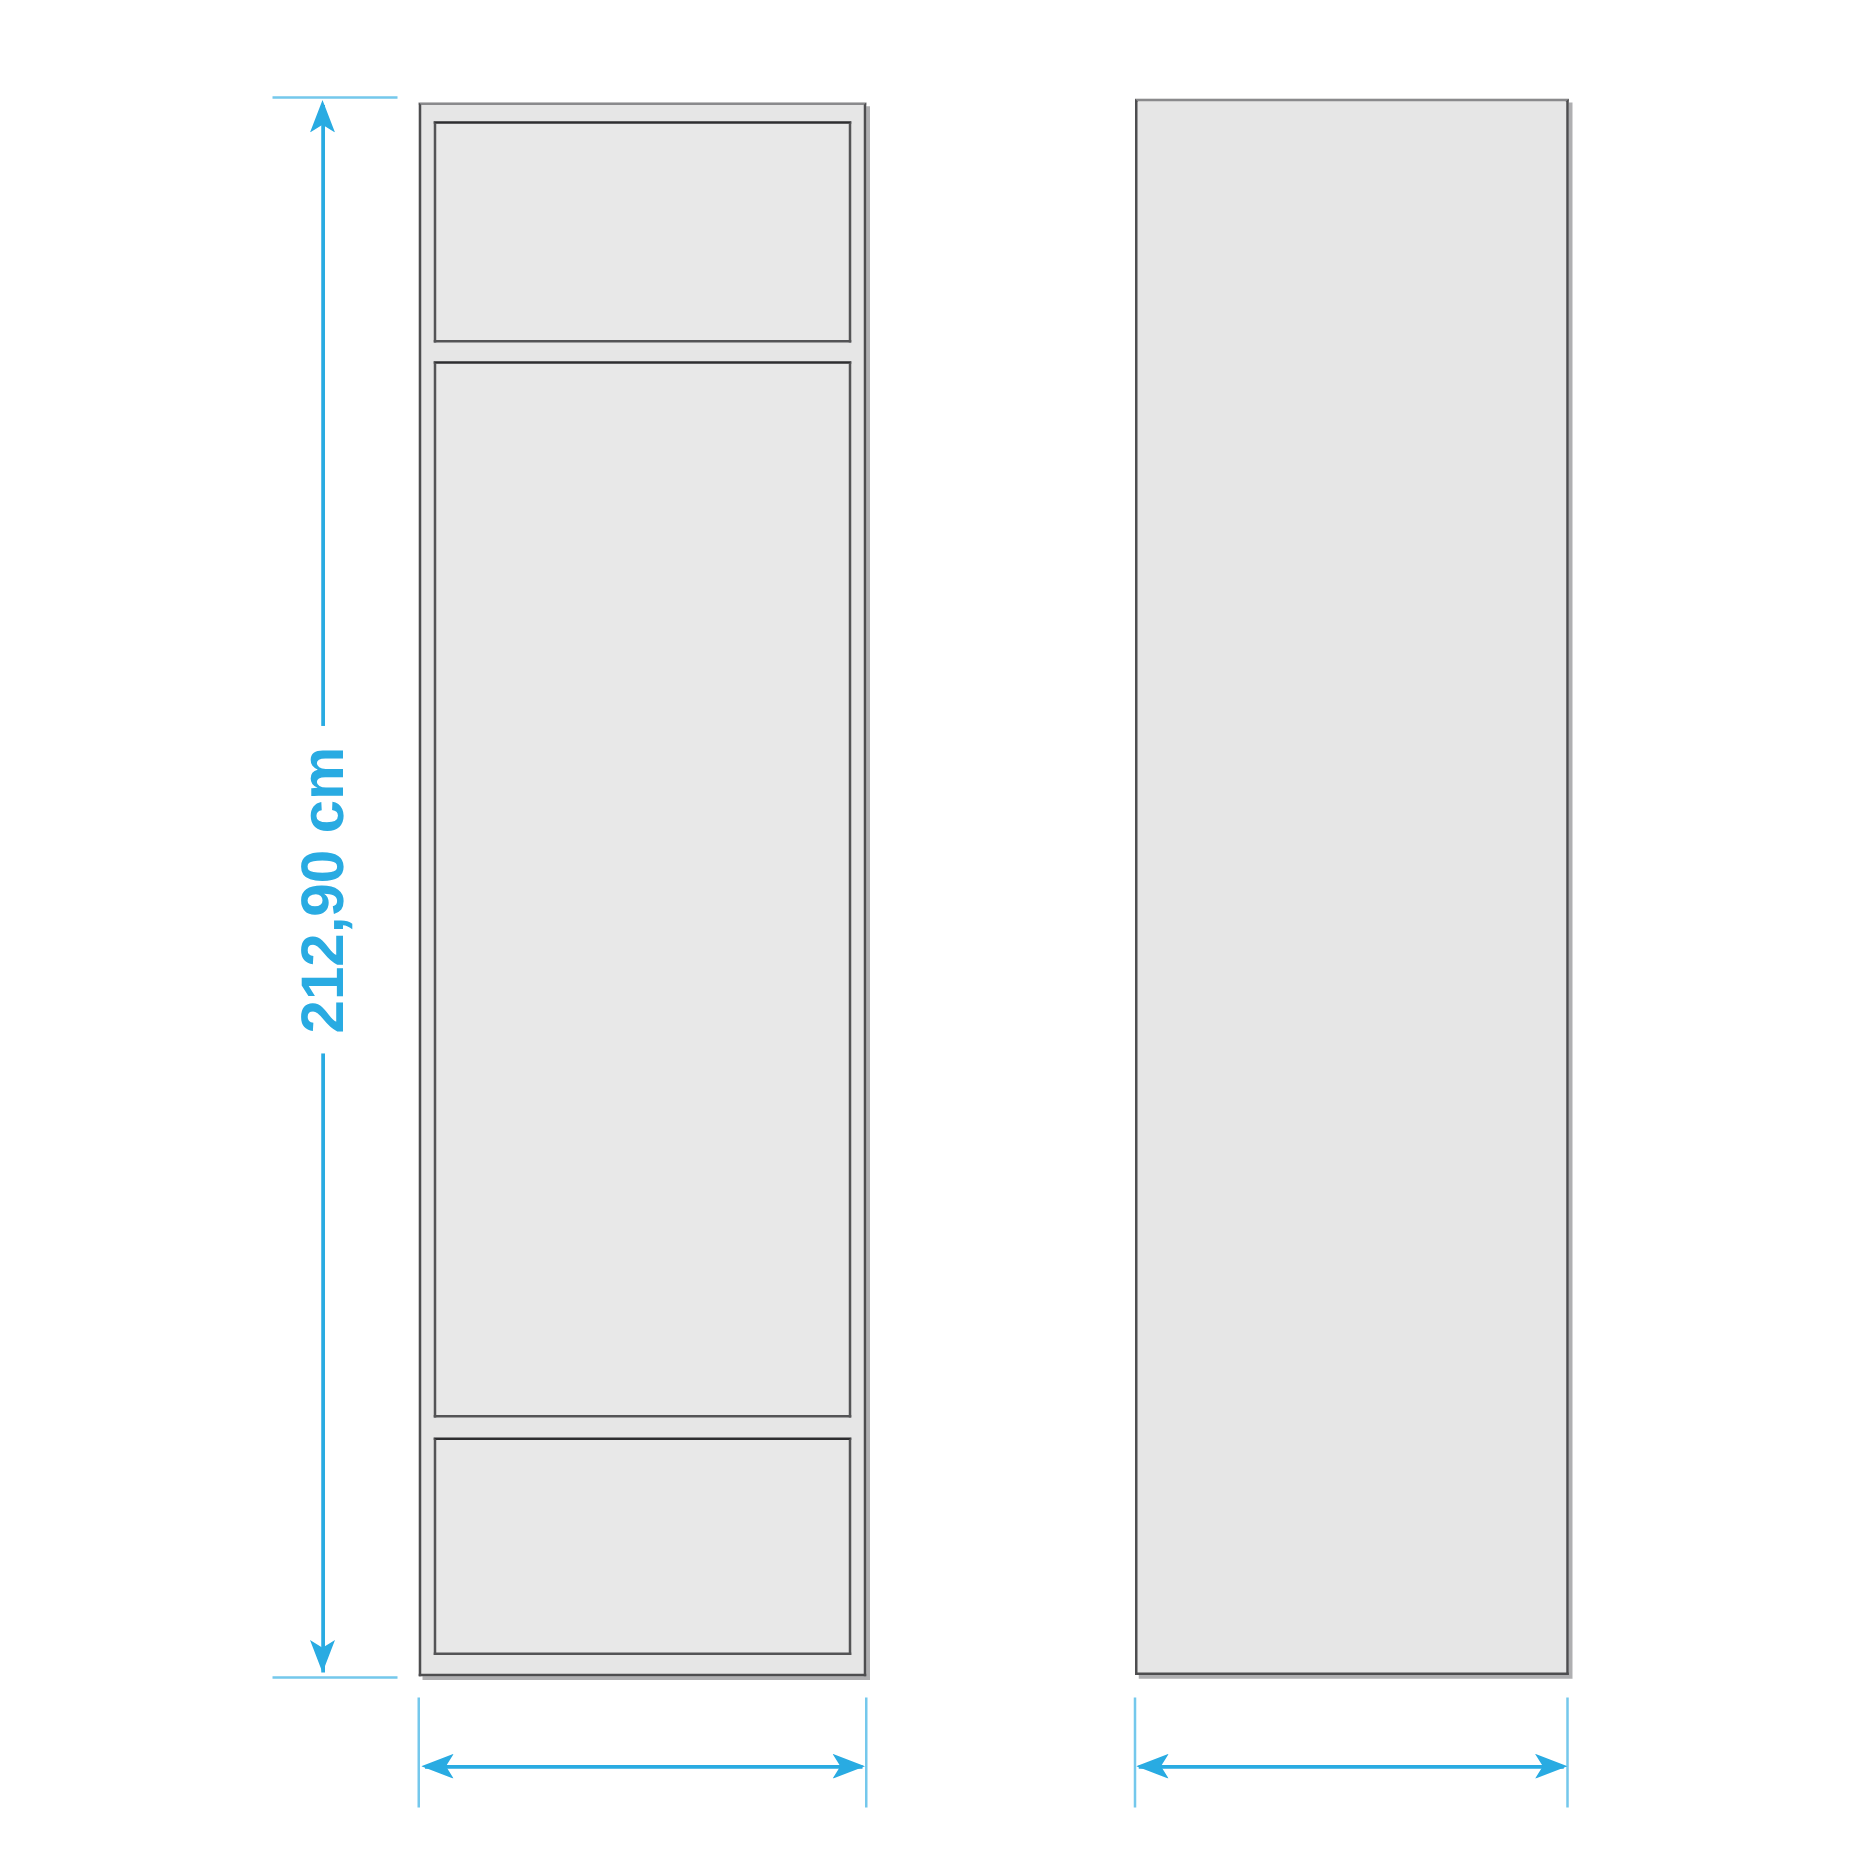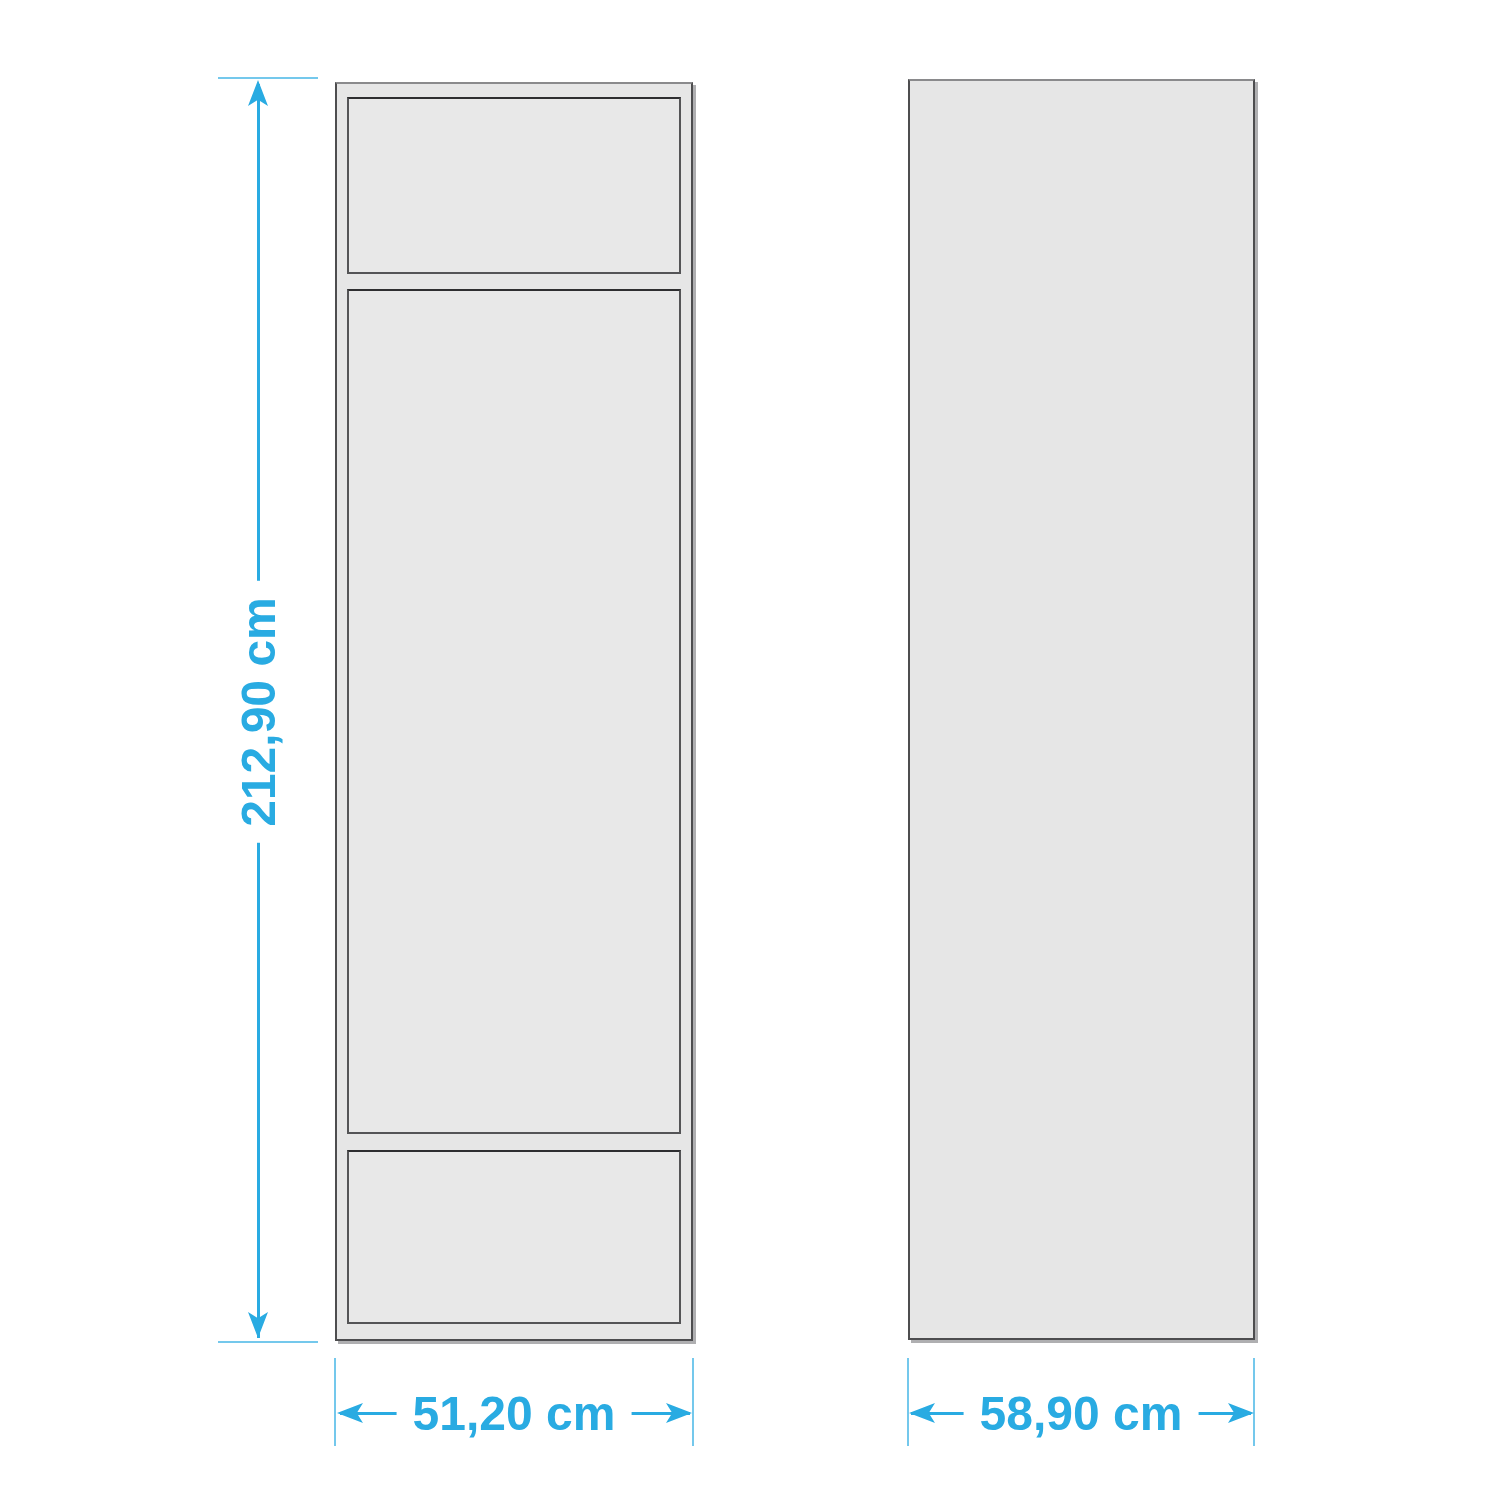--- a/index.html
+++ b/index.html
@@ -97,22 +97,20 @@
   <div class="dim-shaft" style="left:257px; top:84px; width:3px; height:1254px;"></div>
   <div class="arrow arrow-up" style="left:248px; top:80px;"></div>
   <div class="arrow arrow-down" style="left:248px; top:1312px;"></div>
   <div class="dim-label vertical" style="left:259px; top:712px;">212,90 cm</div>
 
   <div class="dim-ext" style="left:334px; top:1358px; width:2px; height:88px;"></div>
   <div class="dim-ext" style="left:692px; top:1358px; width:2px; height:88px;"></div>
   <div class="dim-shaft" style="left:340px; top:1412px; width:350px; height:3px;"></div>
   <div class="arrow arrow-left" style="left:337px; top:1403px;"></div>
   <div class="arrow arrow-right" style="left:666px; top:1403px;"></div>
-  <div class="dim-label" style="left:514px; top:1414px;">51,20 cm</div>
 
   <div class="dim-ext" style="left:907px; top:1358px; width:2px; height:88px;"></div>
   <div class="dim-ext" style="left:1253px; top:1358px; width:2px; height:88px;"></div>
   <div class="dim-shaft" style="left:911px; top:1412px; width:340px; height:3px;"></div>
   <div class="arrow arrow-left" style="left:909px; top:1403px;"></div>
   <div class="arrow arrow-right" style="left:1228px; top:1403px;"></div>
-  <div class="dim-label" style="left:1081px; top:1414px;">58,90 cm</div>
 
 </div>
 
 </body></html>

